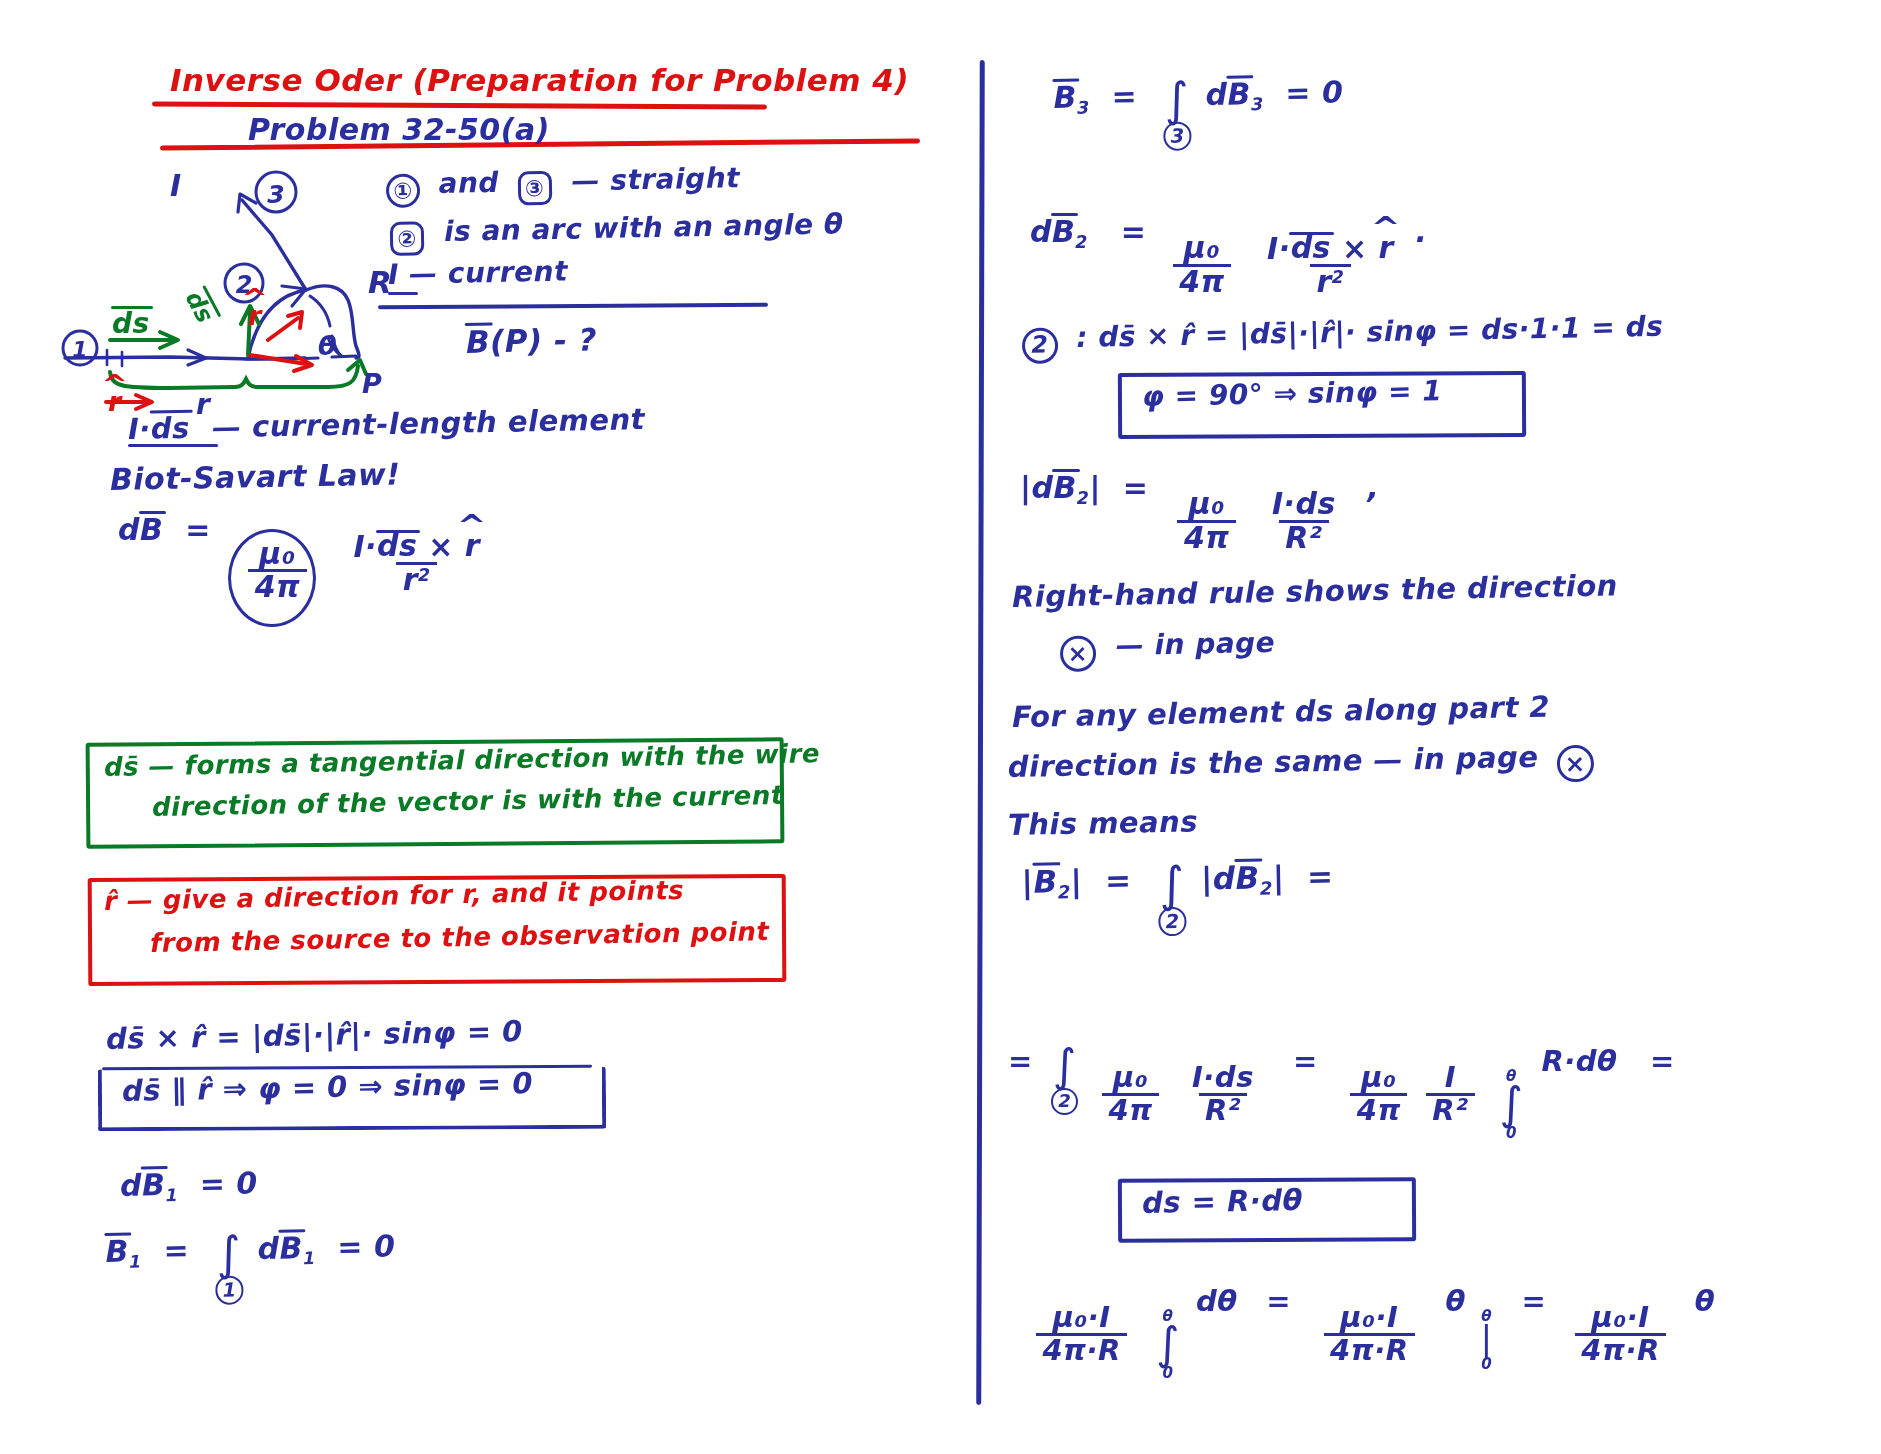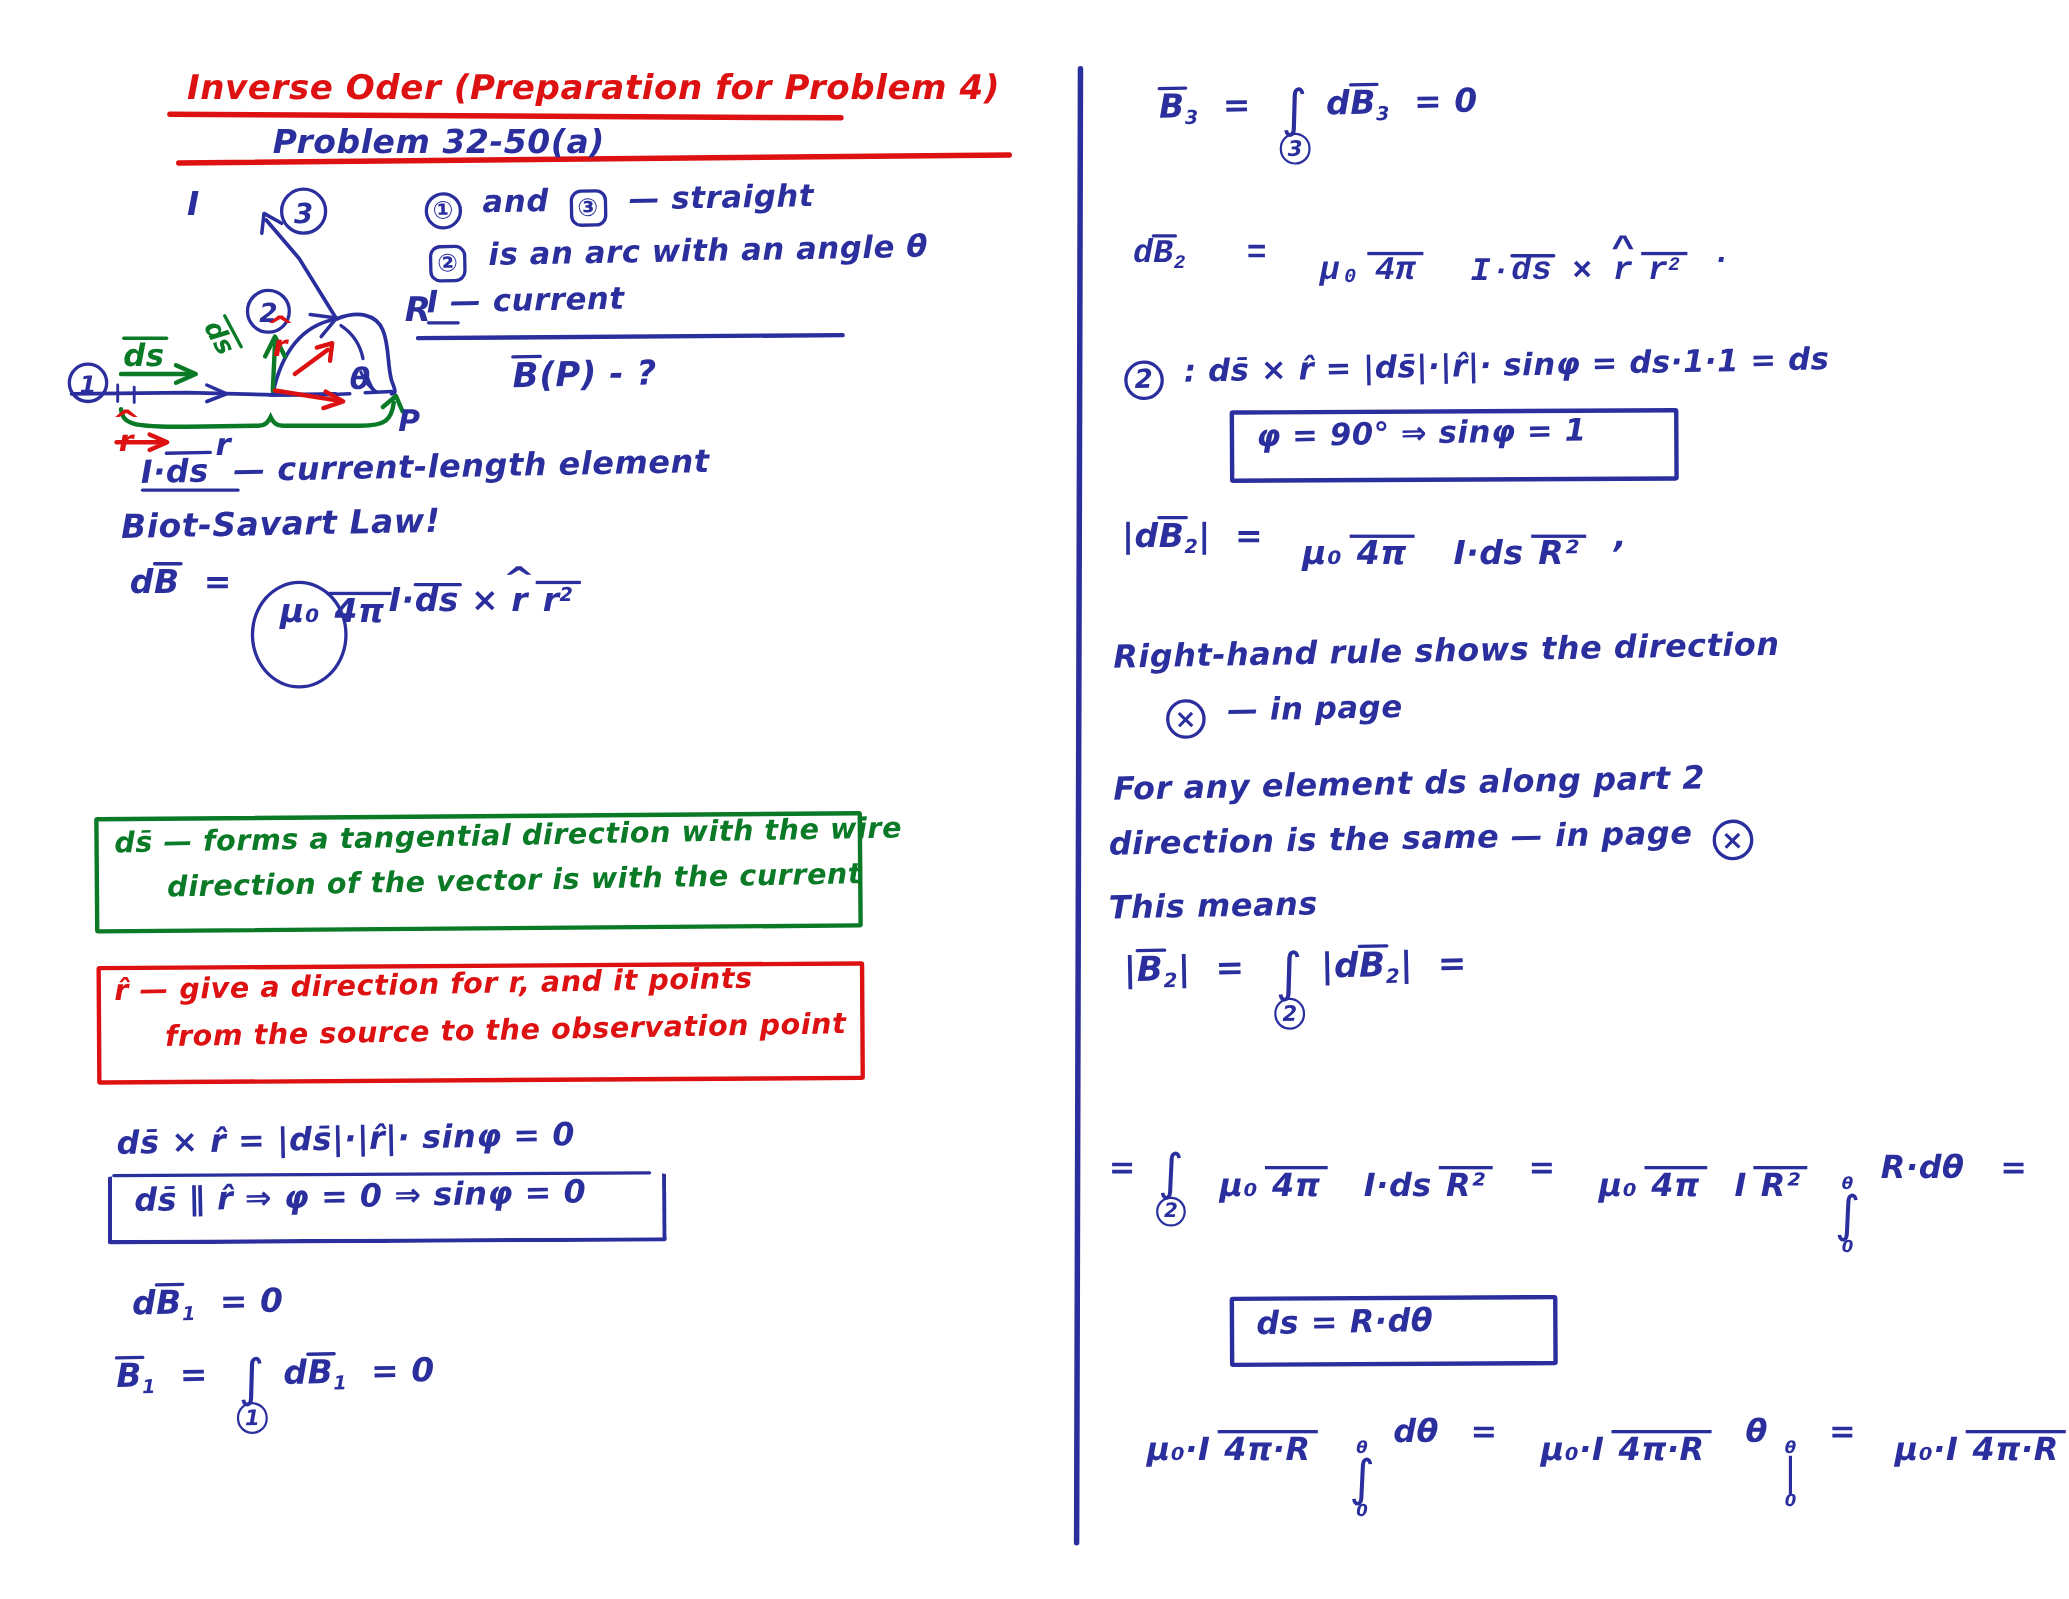--- a/index.html
+++ b/index.html
@@ -62,21 +62,21 @@
   
   .circ{
     display:inline-flex;align-items:center;justify-content:center;
     border:3px solid currentColor;border-radius:50%;
     width:1.25em;height:1.25em;font-style:italic;font-weight:700;
     line-height:1;vertical-align:-.22em;
   }
   .circ.sq{border-radius:30%;}
 
   
-  .frac{display:inline-flex;flex-direction:row;align-items:flex-end;
+  .frac{display:inline-flex;flex-direction:column;align-items:center;
         vertical-align:-.55em;line-height:1.02;margin:0 .14em;}
   .frac .num{padding:0 .22em;}
   .frac .den{padding:0 .22em;border-top:3px solid currentColor;}
 
   
   .vec{position:relative;display:inline-block;padding-top:.06em;}
   .vec::before{
     content:"";position:absolute;left:-.04em;right:-.10em;top:.02em;
     height:3px;background:currentColor;border-radius:2px;
   }
@@ -293,21 +293,21 @@
     <span><span class="vec">B</span><span class="sub">3</span> &nbsp;=&nbsp;</span>
     <span class="intg">
       <span class="sym">∫</span>
       <span class="lim circ-lim">
         <span class="circ" style="font-size:1.3em;border-width:2px;">3</span>
       </span>
     </span>
     <span>d<span class="vec">B</span><span class="sub">3</span>&nbsp; = 0</span>
   </div>
 
-  <div class="abs hw blue none" style="left:1030px;top:212px;font-size:30px;font-family:Liberation Mono, monospace;">
+  <div class="abs hw blue none" style="left:1030px;top:212px;font-size:30px;">
     <span>d<span class="vec">B</span><span class="sub">2</span> &nbsp;&nbsp;=&nbsp;</span>
     <span class="frac">
       <span class="num">μ₀</span>
       <span class="den">4π</span>
     </span>
     <span class="frac" style="margin-left:14px;">
       <span class="num">I·<span class="vec">ds</span> × <span class="hat">r</span></span>
       <span class="den">r<span class="sup">2</span></span>
     </span>
     <span>.</span>

